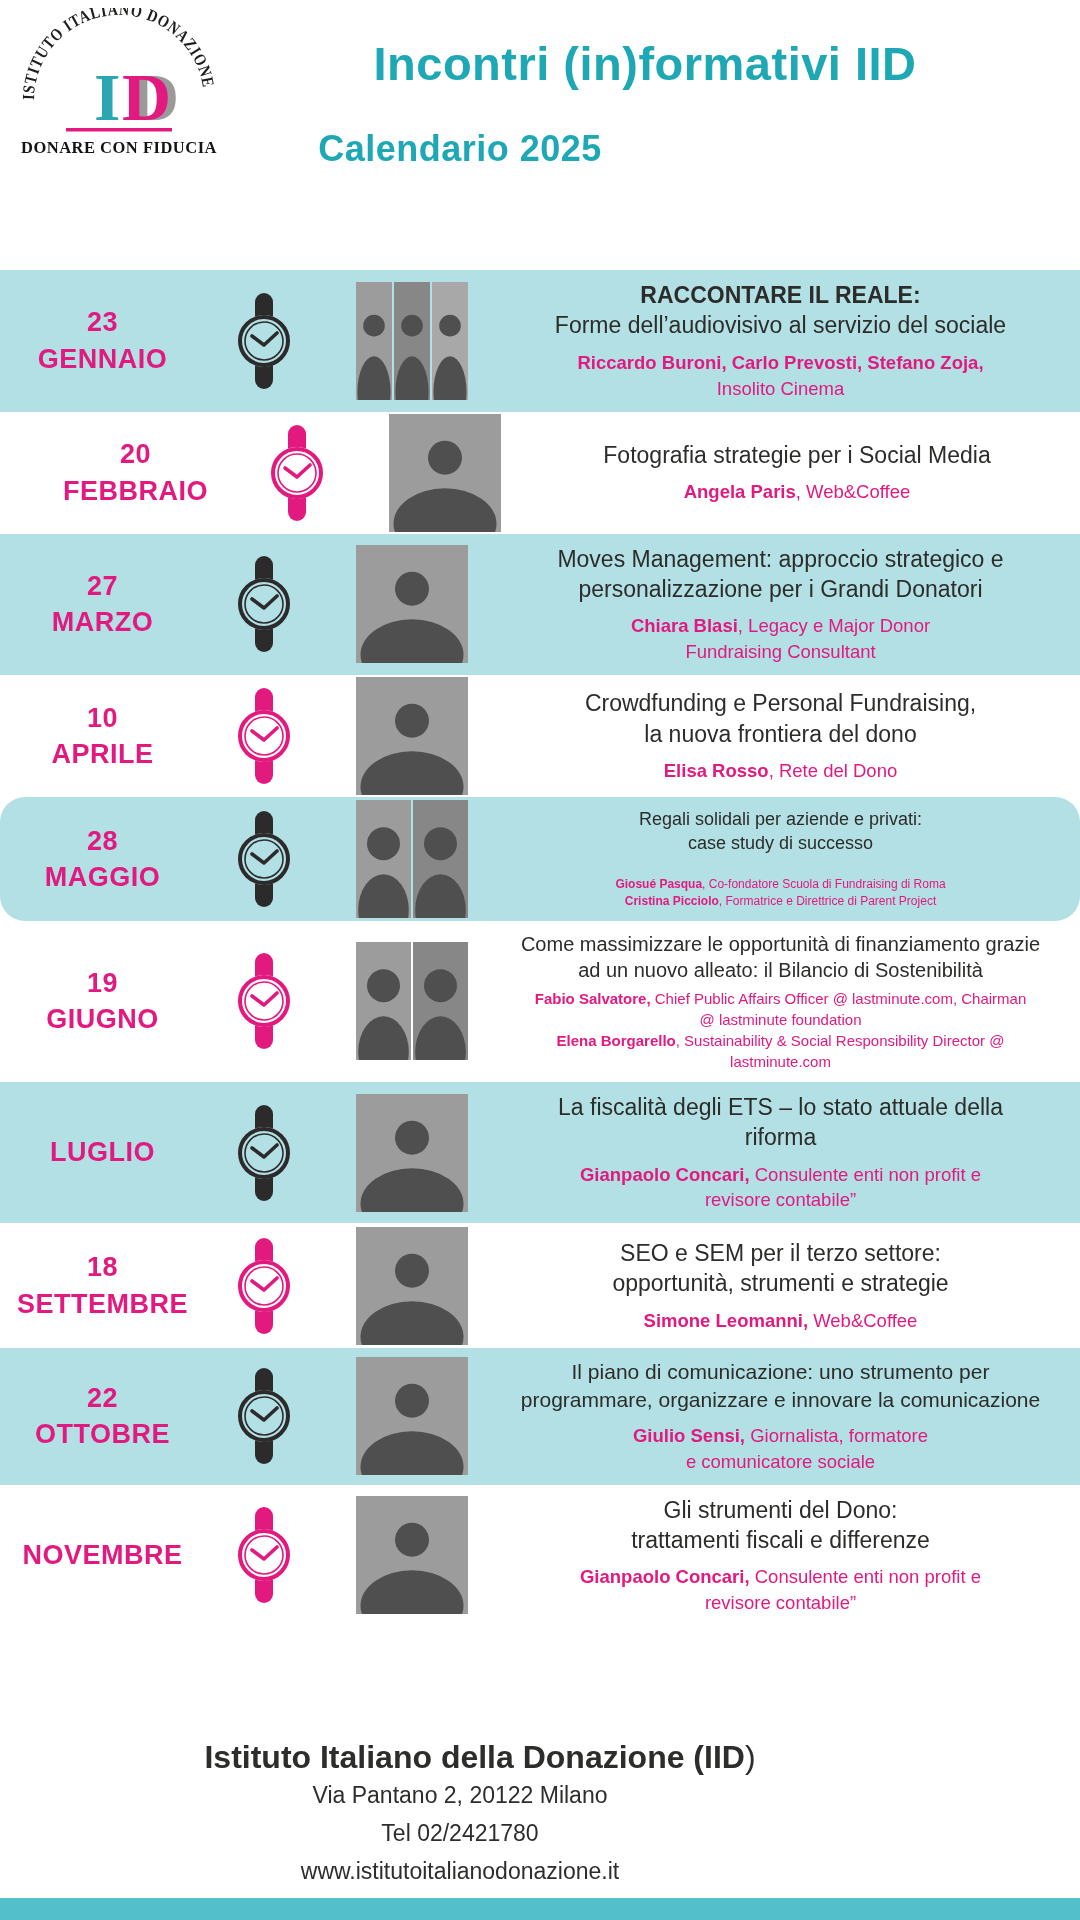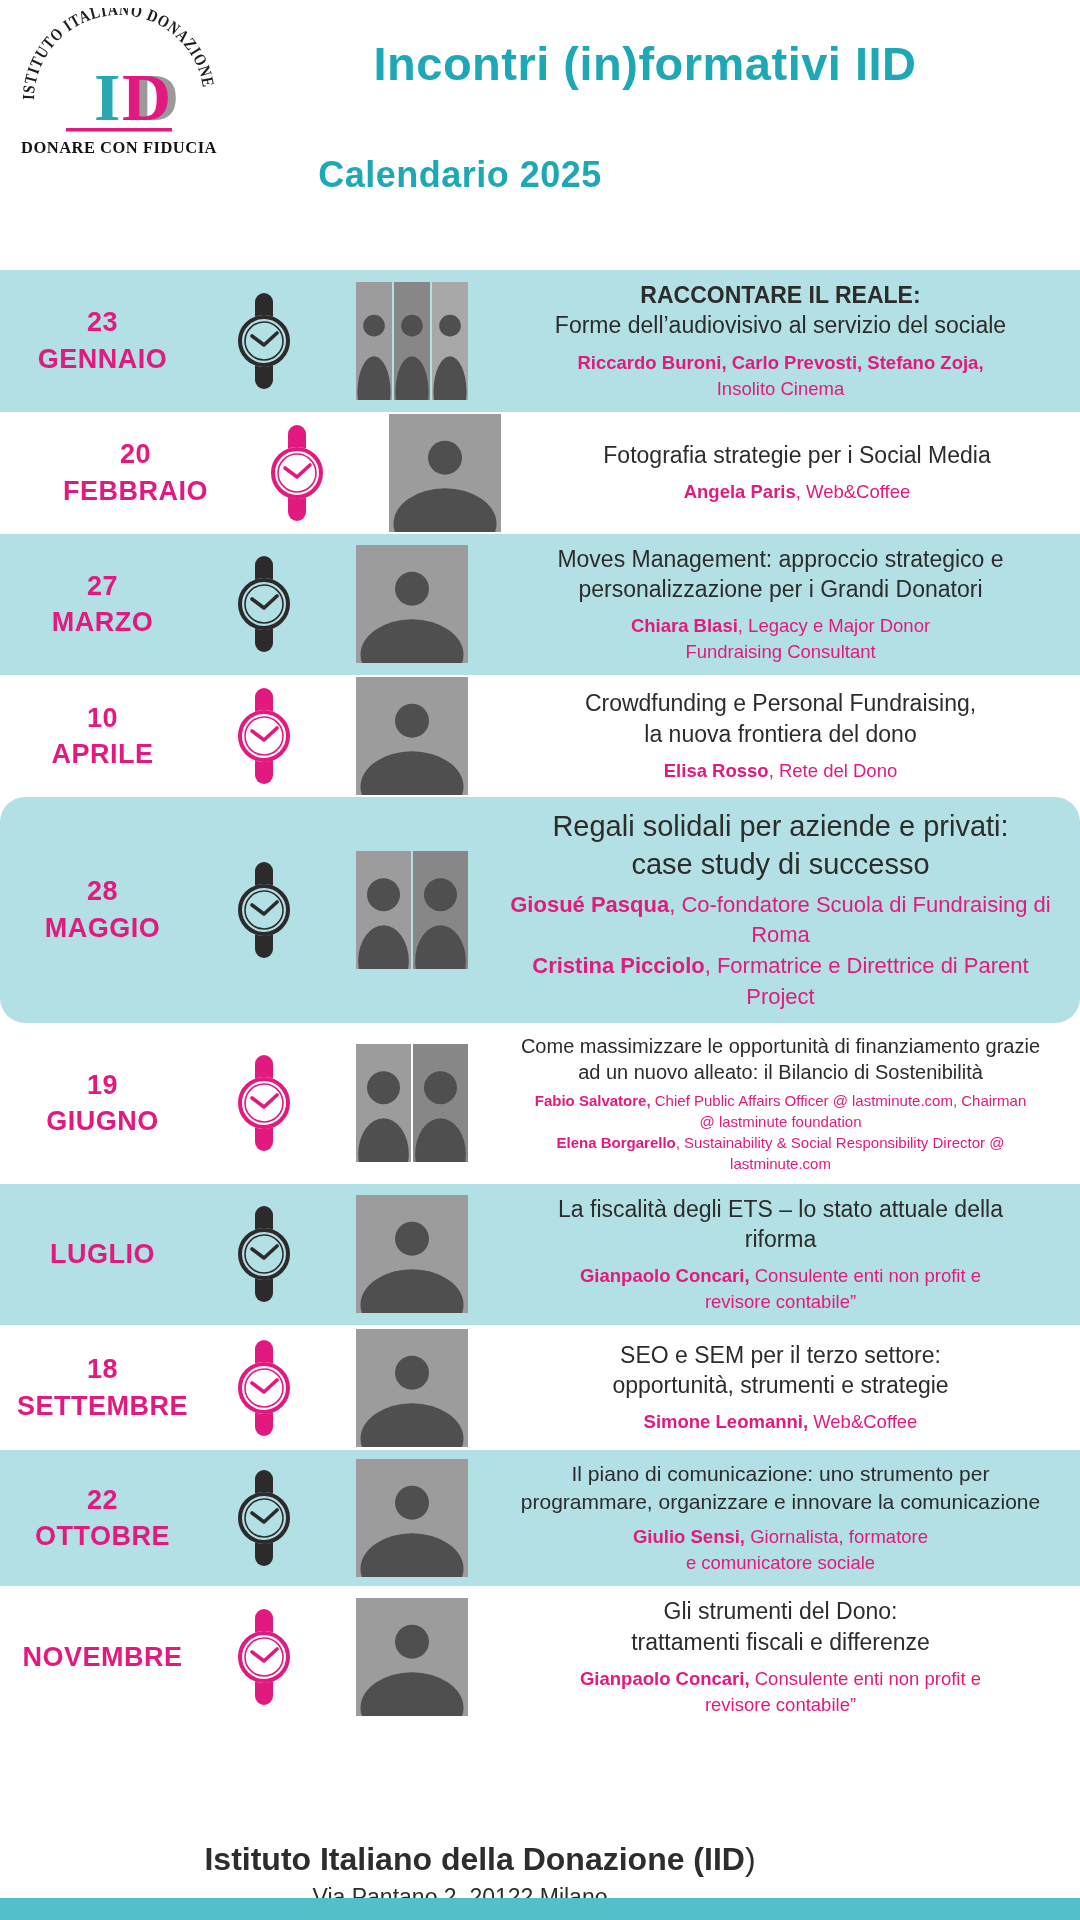--- a/index.html
+++ b/index.html
@@ -4,21 +4,21 @@
 <style>
   html,body{margin:0;padding:0;background:#ffffff;}
   body{font-family:"Liberation Sans", sans-serif; color:#2c2c2a;}
   .page{position:relative;width:1080px;height:1920px;background:#ffffff;overflow:hidden;margin:0 auto;}
 
   
   header{position:relative;height:270px;}
   .logo{position:absolute;left:12px;top:8px;width:215px;height:160px;}
   .main-title{position:absolute;left:230px;right:20px;top:36px;text-align:center;
     font-size:47px;font-weight:700;color:#1ea8b5;letter-spacing:.5px;}
-  .subtitle{position:absolute;left:0;width:920px;top:154px;text-align:center;
+  .subtitle{position:absolute;left:0;width:920px;top:128px;text-align:center;
     font-size:36px;font-weight:700;color:#1ea8b5;letter-spacing:.5px;}
 
   
   .row{display:flex;align-items:center;}
   .row.teal{background:#b2e0e5;}
   #rows .row:nth-child(1){min-height:138px;}
   #rows .row:nth-child(2){min-height:122px;padding-left:33px;}
   #rows .row:nth-child(3){min-height:138px;}
   #rows .row:nth-child(4){min-height:122px;}
   #rows .row:nth-child(5){min-height:124px;border-radius:25px;}
@@ -30,25 +30,25 @@
 
   .date{width:205px;text-align:center;color:#e2197f;font-weight:700;
     font-size:27px;line-height:1.35;letter-spacing:.5px;}
   .watchcol{width:118px;display:flex;justify-content:center;align-items:center;}
   .photocol{width:178px;display:flex;justify-content:center;align-items:center;}
   .content{flex:1;text-align:center;padding:10px 22px 10px 2px;}
 
   .title{font-size:23px;color:#2c2c2a;line-height:1.32;white-space:pre-line;}
   .title.tbold{font-weight:700;}
   .row.md .title{font-size:21px;}
-  .row.sm .title{font-size:29px;}
+  .row.sm .title{font-size:18px;}
   .row.xs .title{font-size:20px;}
 
   .speakers{margin-top:9px;color:#e2197f;font-size:18.5px;line-height:1.4;}
-  .row.sm .speakers{font-size:22px;margin-top:6px;}
+  .row.sm .speakers{font-size:12px;margin-top:20px;}
   .row.xs .speakers{font-size:15px;margin-top:4px;}
   .speaker{white-space:pre-line;}
   .sb{font-weight:700;}
 
   
   footer{margin-top:112px;width:920px;text-align:center;line-height:38px;
     font-size:23px;color:#2d2d2b;}
   .f-line1{font-size:32px;font-weight:700;margin-left:40px;}
   .f-tail{font-weight:400;}
   .bottom-bar{position:absolute;left:0;bottom:0;width:100%;height:22px;background:#53bfca;}

